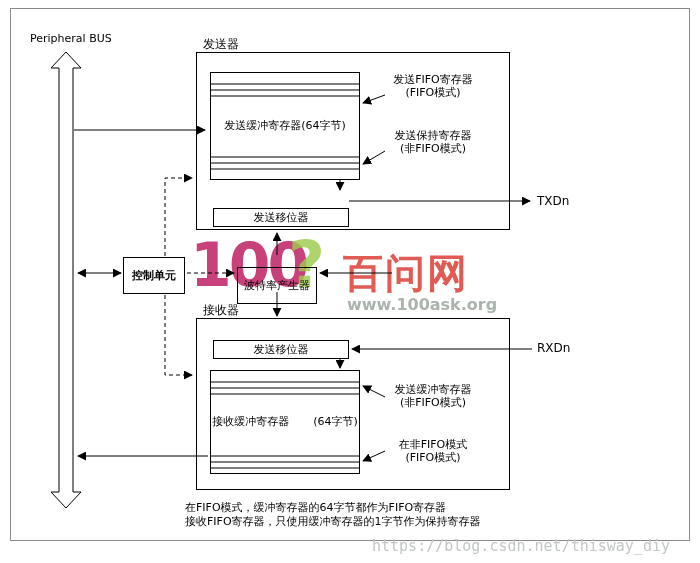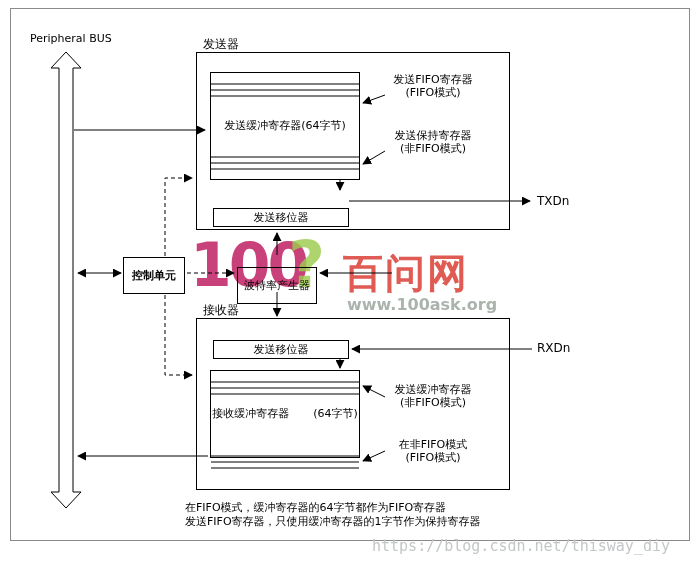--- a/index.html
+++ b/index.html
@@ -117,33 +117,33 @@
     <span>波特率</span>
     <span>产生器</span>
   </div>
 
   <div class="lbl" style="left:203px;top:304px;font-size:12px;">接收器</div>
   <div class="box" style="left:196px;top:318px;width:314px;height:172px;"></div>
   <div class="box" style="left:213px;top:340px;width:136px;height:19px;">
     <span>发送移位器</span>
   </div>
   <div class="lbl" style="left:537px;top:342px;font-size:12px;">RXDn</div>
-  <div class="box" style="left:210px;top:370px;width:150px;height:88px;gap:24px;">
+  <div class="box" style="left:210px;top:370px;width:150px;height:104px;gap:24px;">
     <span>接收缓冲寄存器</span>
     <span>(64字节)</span>
   </div>
   <div class="lbl2" style="left:368px;top:383px;">
     <div>发送缓冲寄存器</div>
     <div>(非FIFO模式)</div>
   </div>
   <div class="lbl2" style="left:368px;top:438px;">
     <div>在非FIFO模式</div>
     <div>(FIFO模式)</div>
   </div>
 
   <div class="notes" style="left:185px;top:501px;">
     <div>在FIFO模式，缓冲寄存器的64字节都作为FIFO寄存器</div>
-    <div>发送FIFO寄存器，只使用缓冲寄存器的1字节作为保持寄存器</div>
+    <div>接收FIFO寄存器，只使用缓冲寄存器的1字节作为保持寄存器</div>
   </div>
 
   <div class="csdn-wm">https://blog.csdn.net/thisway_diy</div>
 
 </div>
 
 </body></html>

